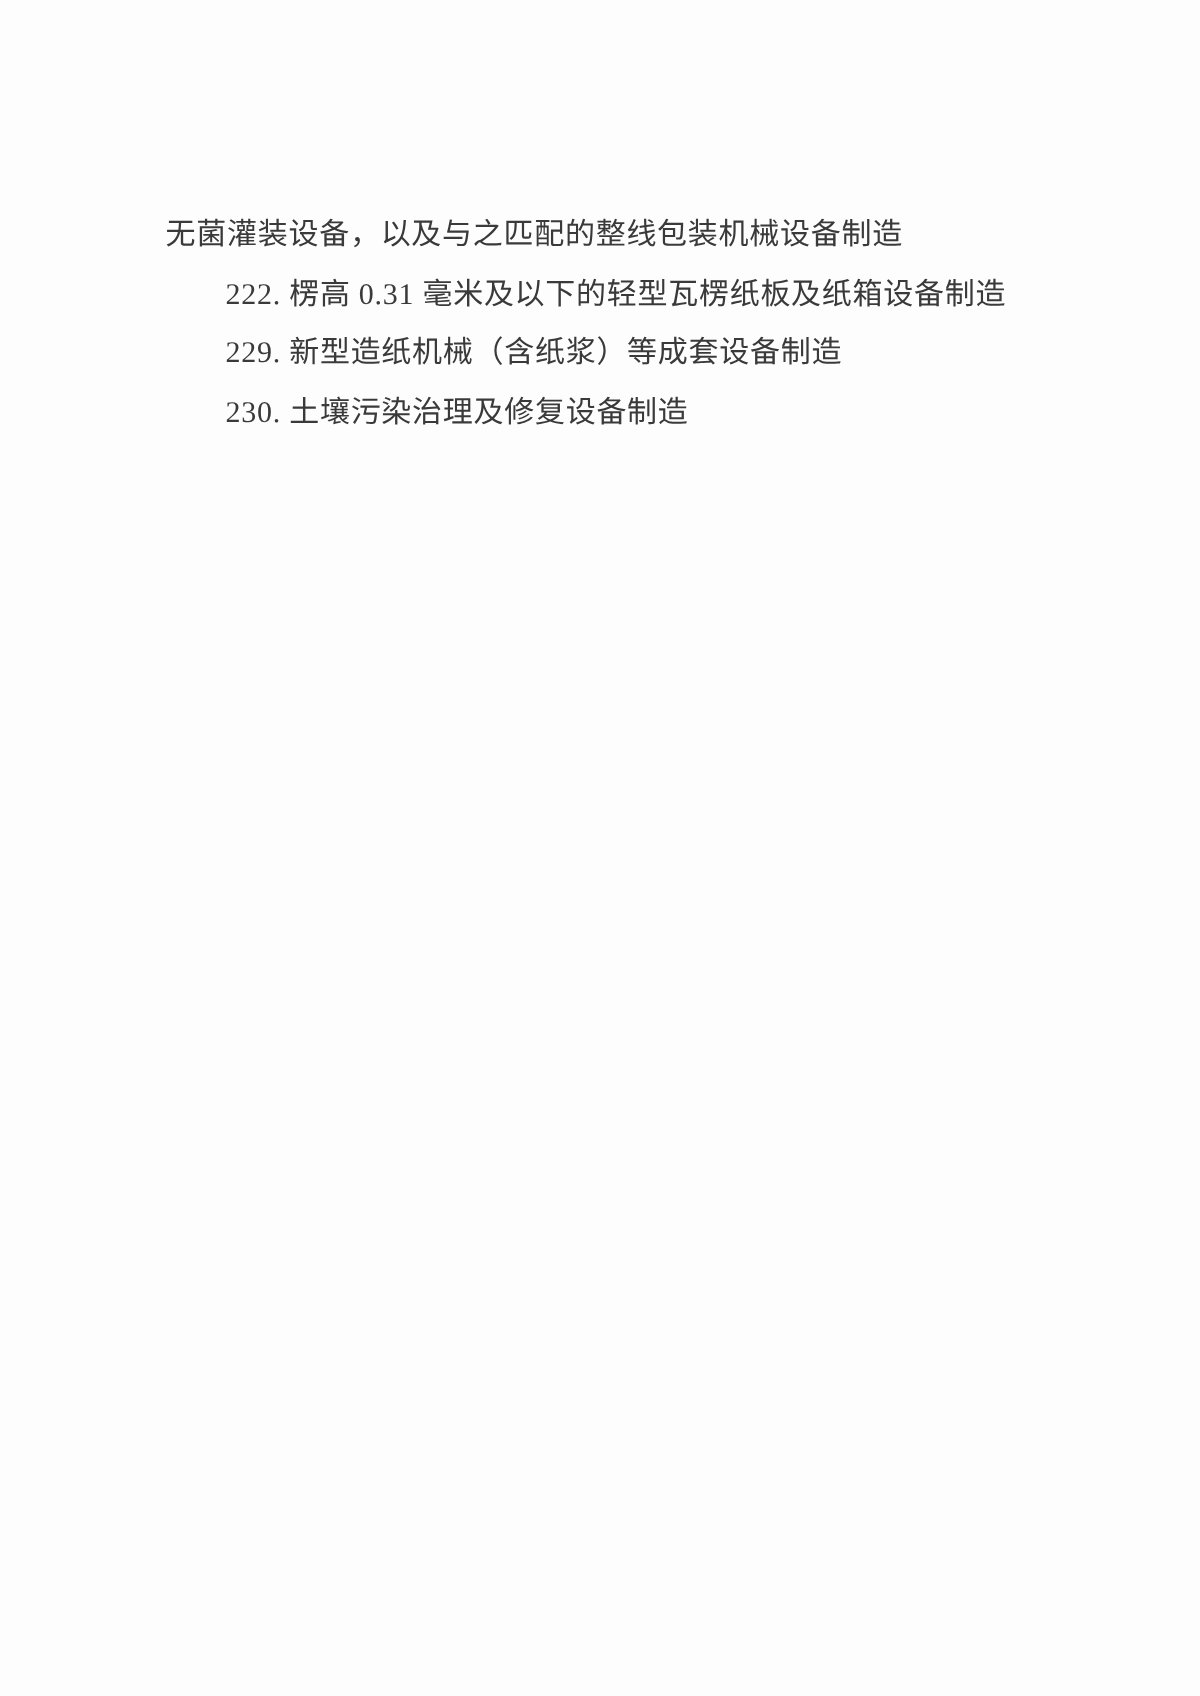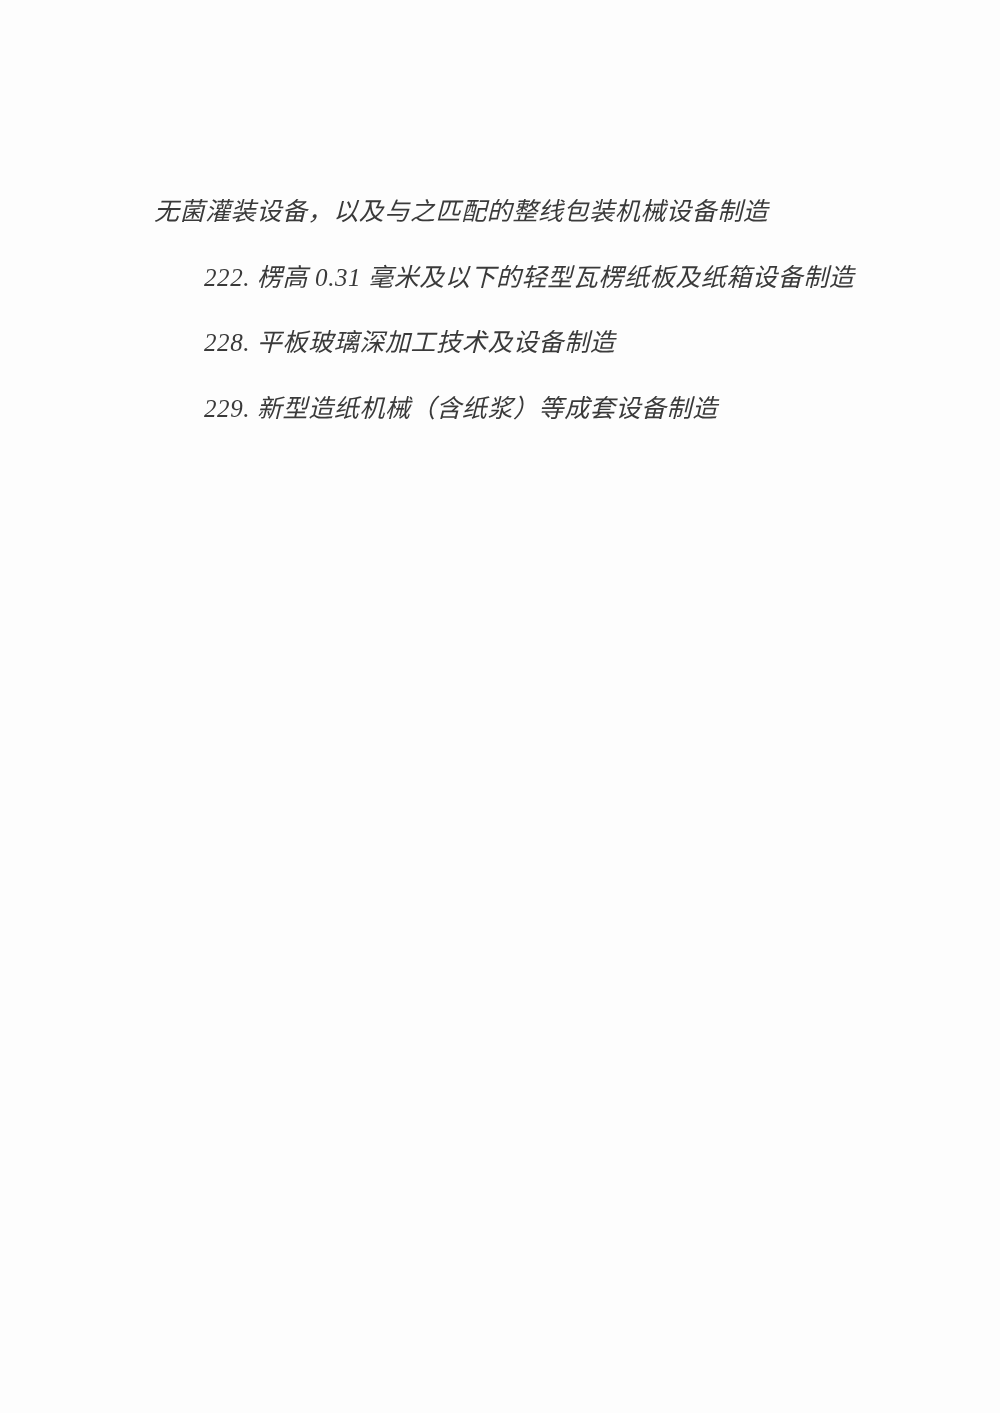--- a/index.html
+++ b/index.html
@@ -21,31 +21,30 @@
     position: absolute;
     left: 138px;
     top: 171px;
     width: 741px;
     font-size: 25px;
     line-height: 49.5px;
     letter-spacing: 0.6px;
     text-align: justify;
   }
   .para {
-    margin: 16px;
+    margin: 0;
     padding: 0;
-    font-style: italic;
   }
   .para.indent {
     text-indent: 50px;
   }
 </style>
 </head>
 <body>
 
 <div class="page">
   <div class="textblock">
     <p class="para">无菌灌装设备，以及与之匹配的整线包装机械设备制造</p>
     <p class="para indent">222. 楞高 0.31 毫米及以下的轻型瓦楞纸板及纸箱设备制造</p>
-    <p class="para indent">228. 平板玻璃深加工技术及设备制造</p>
     <p class="para indent">229. 新型造纸机械（含纸浆）等成套设备制造</p>
+    <p class="para indent">230. 土壤污染治理及修复设备制造</p>
   </div>
 </div>
 
 </body></html>

